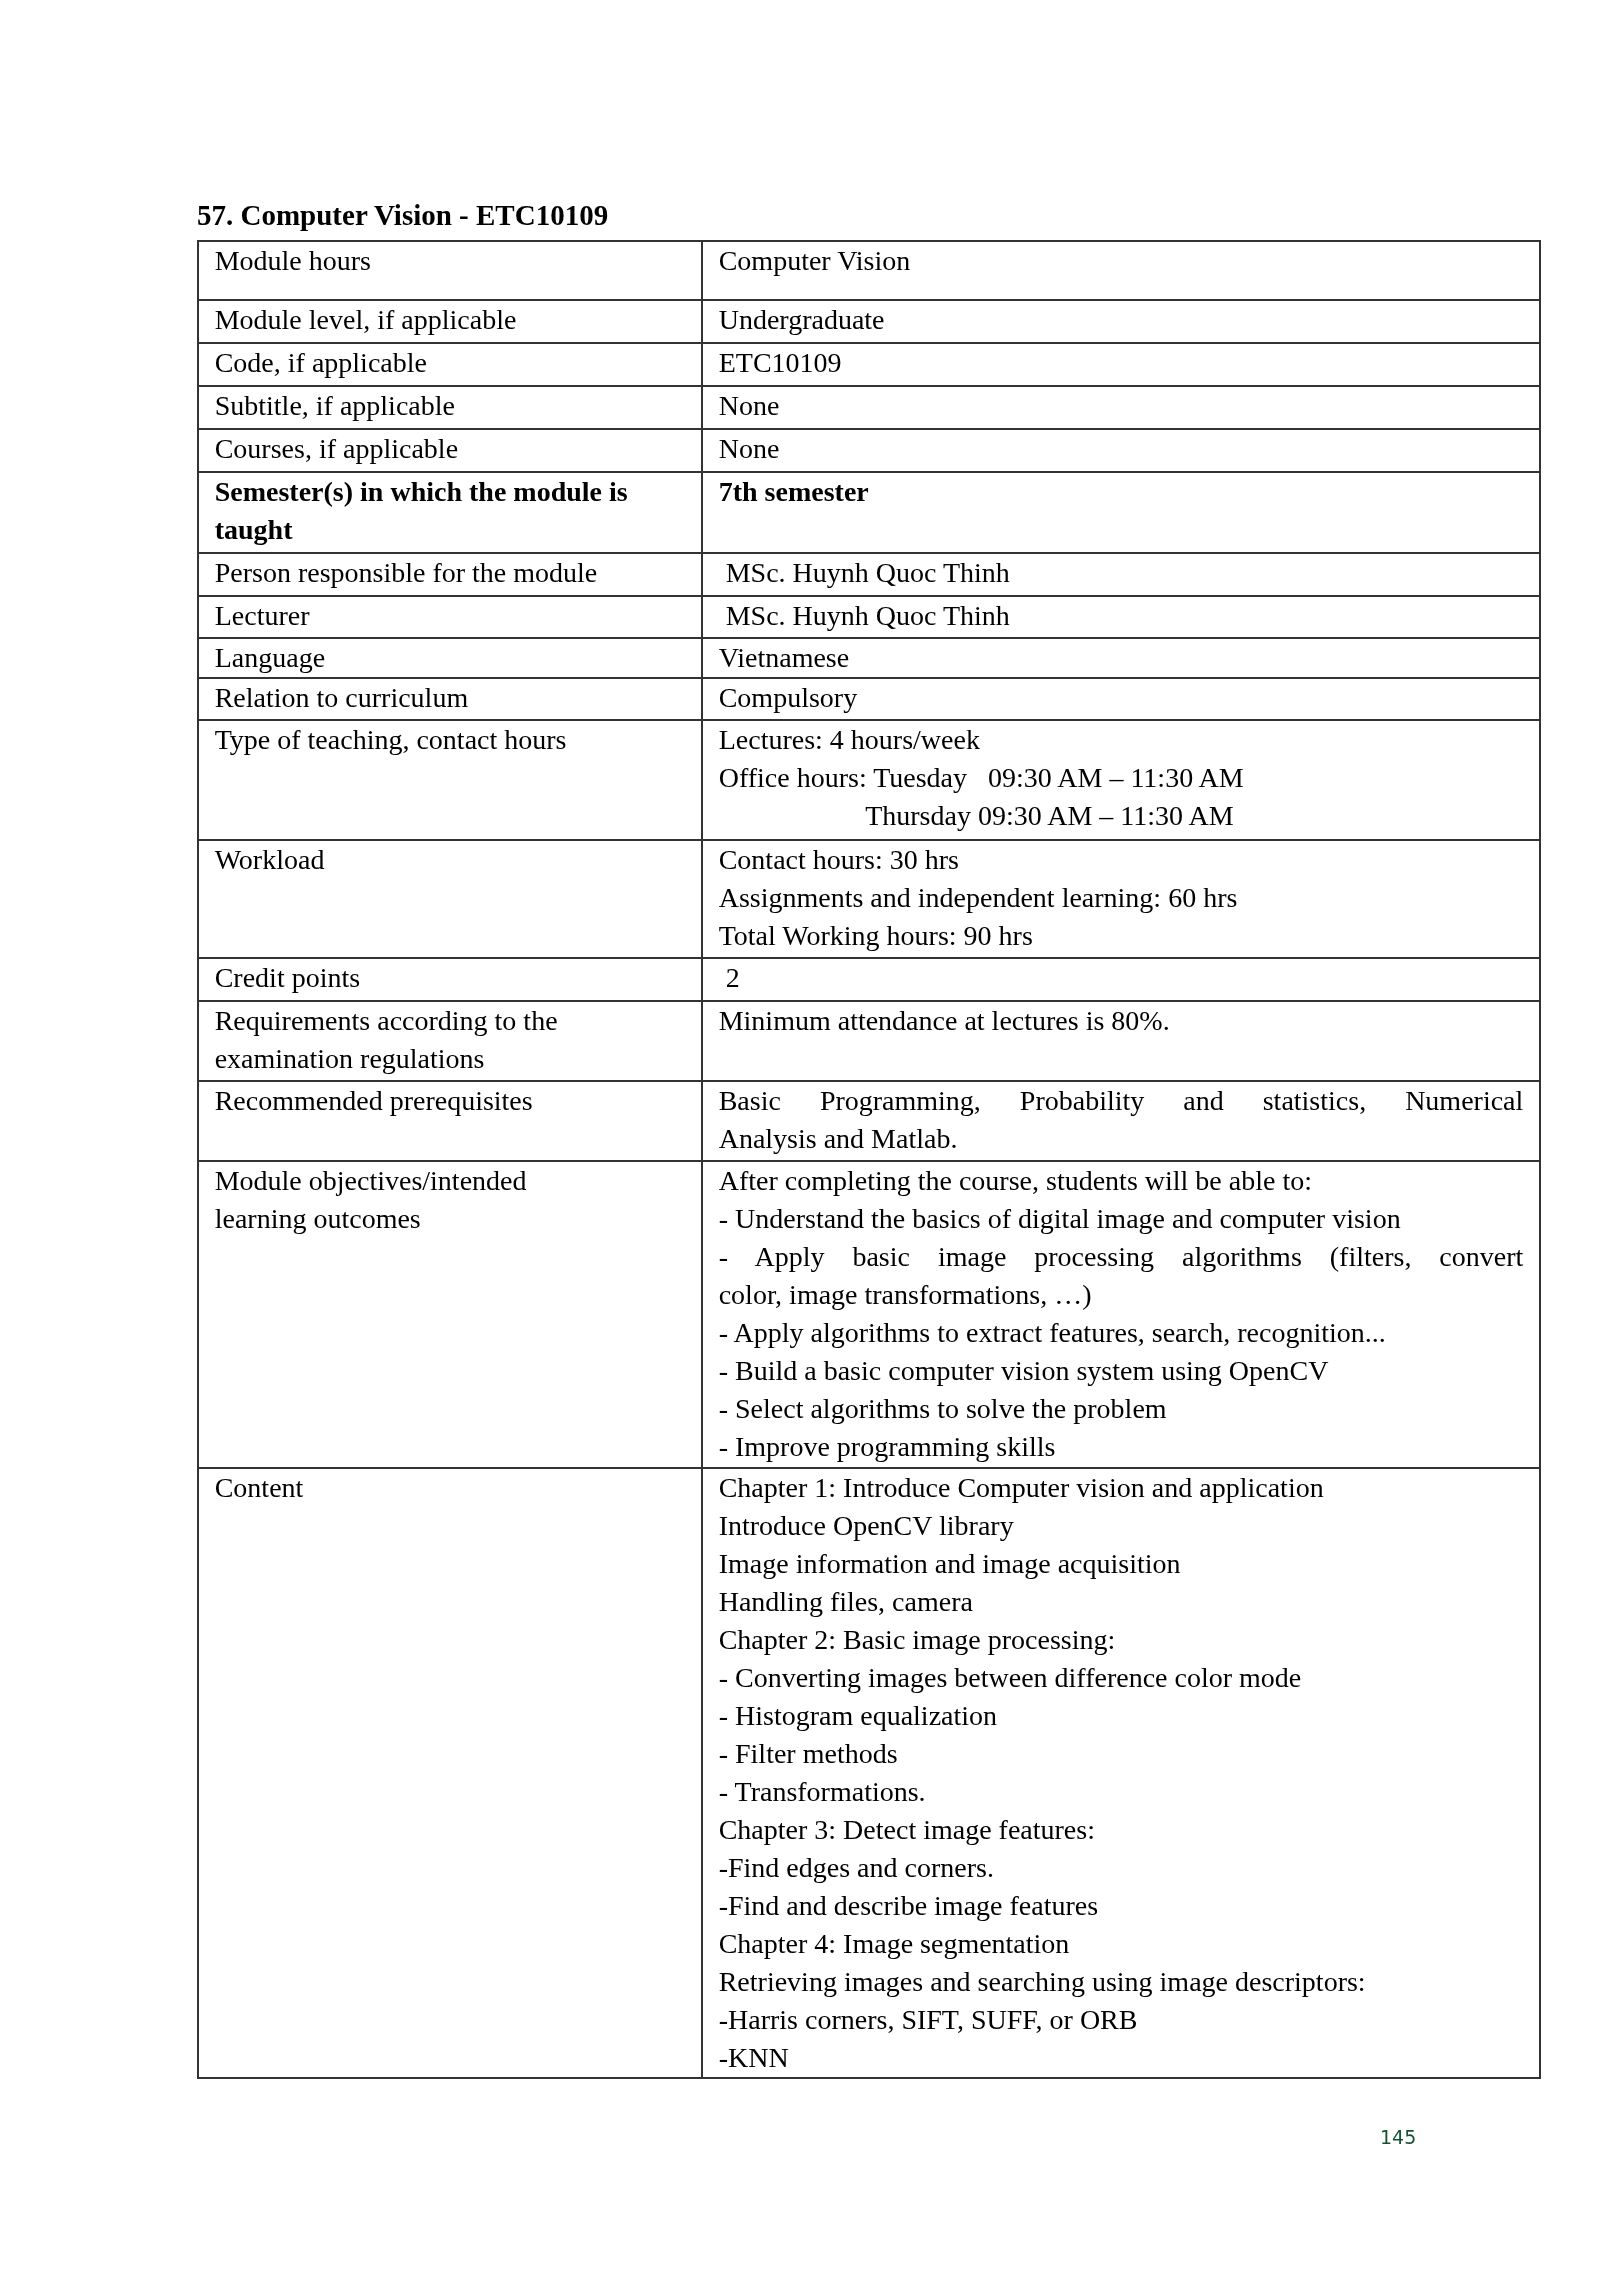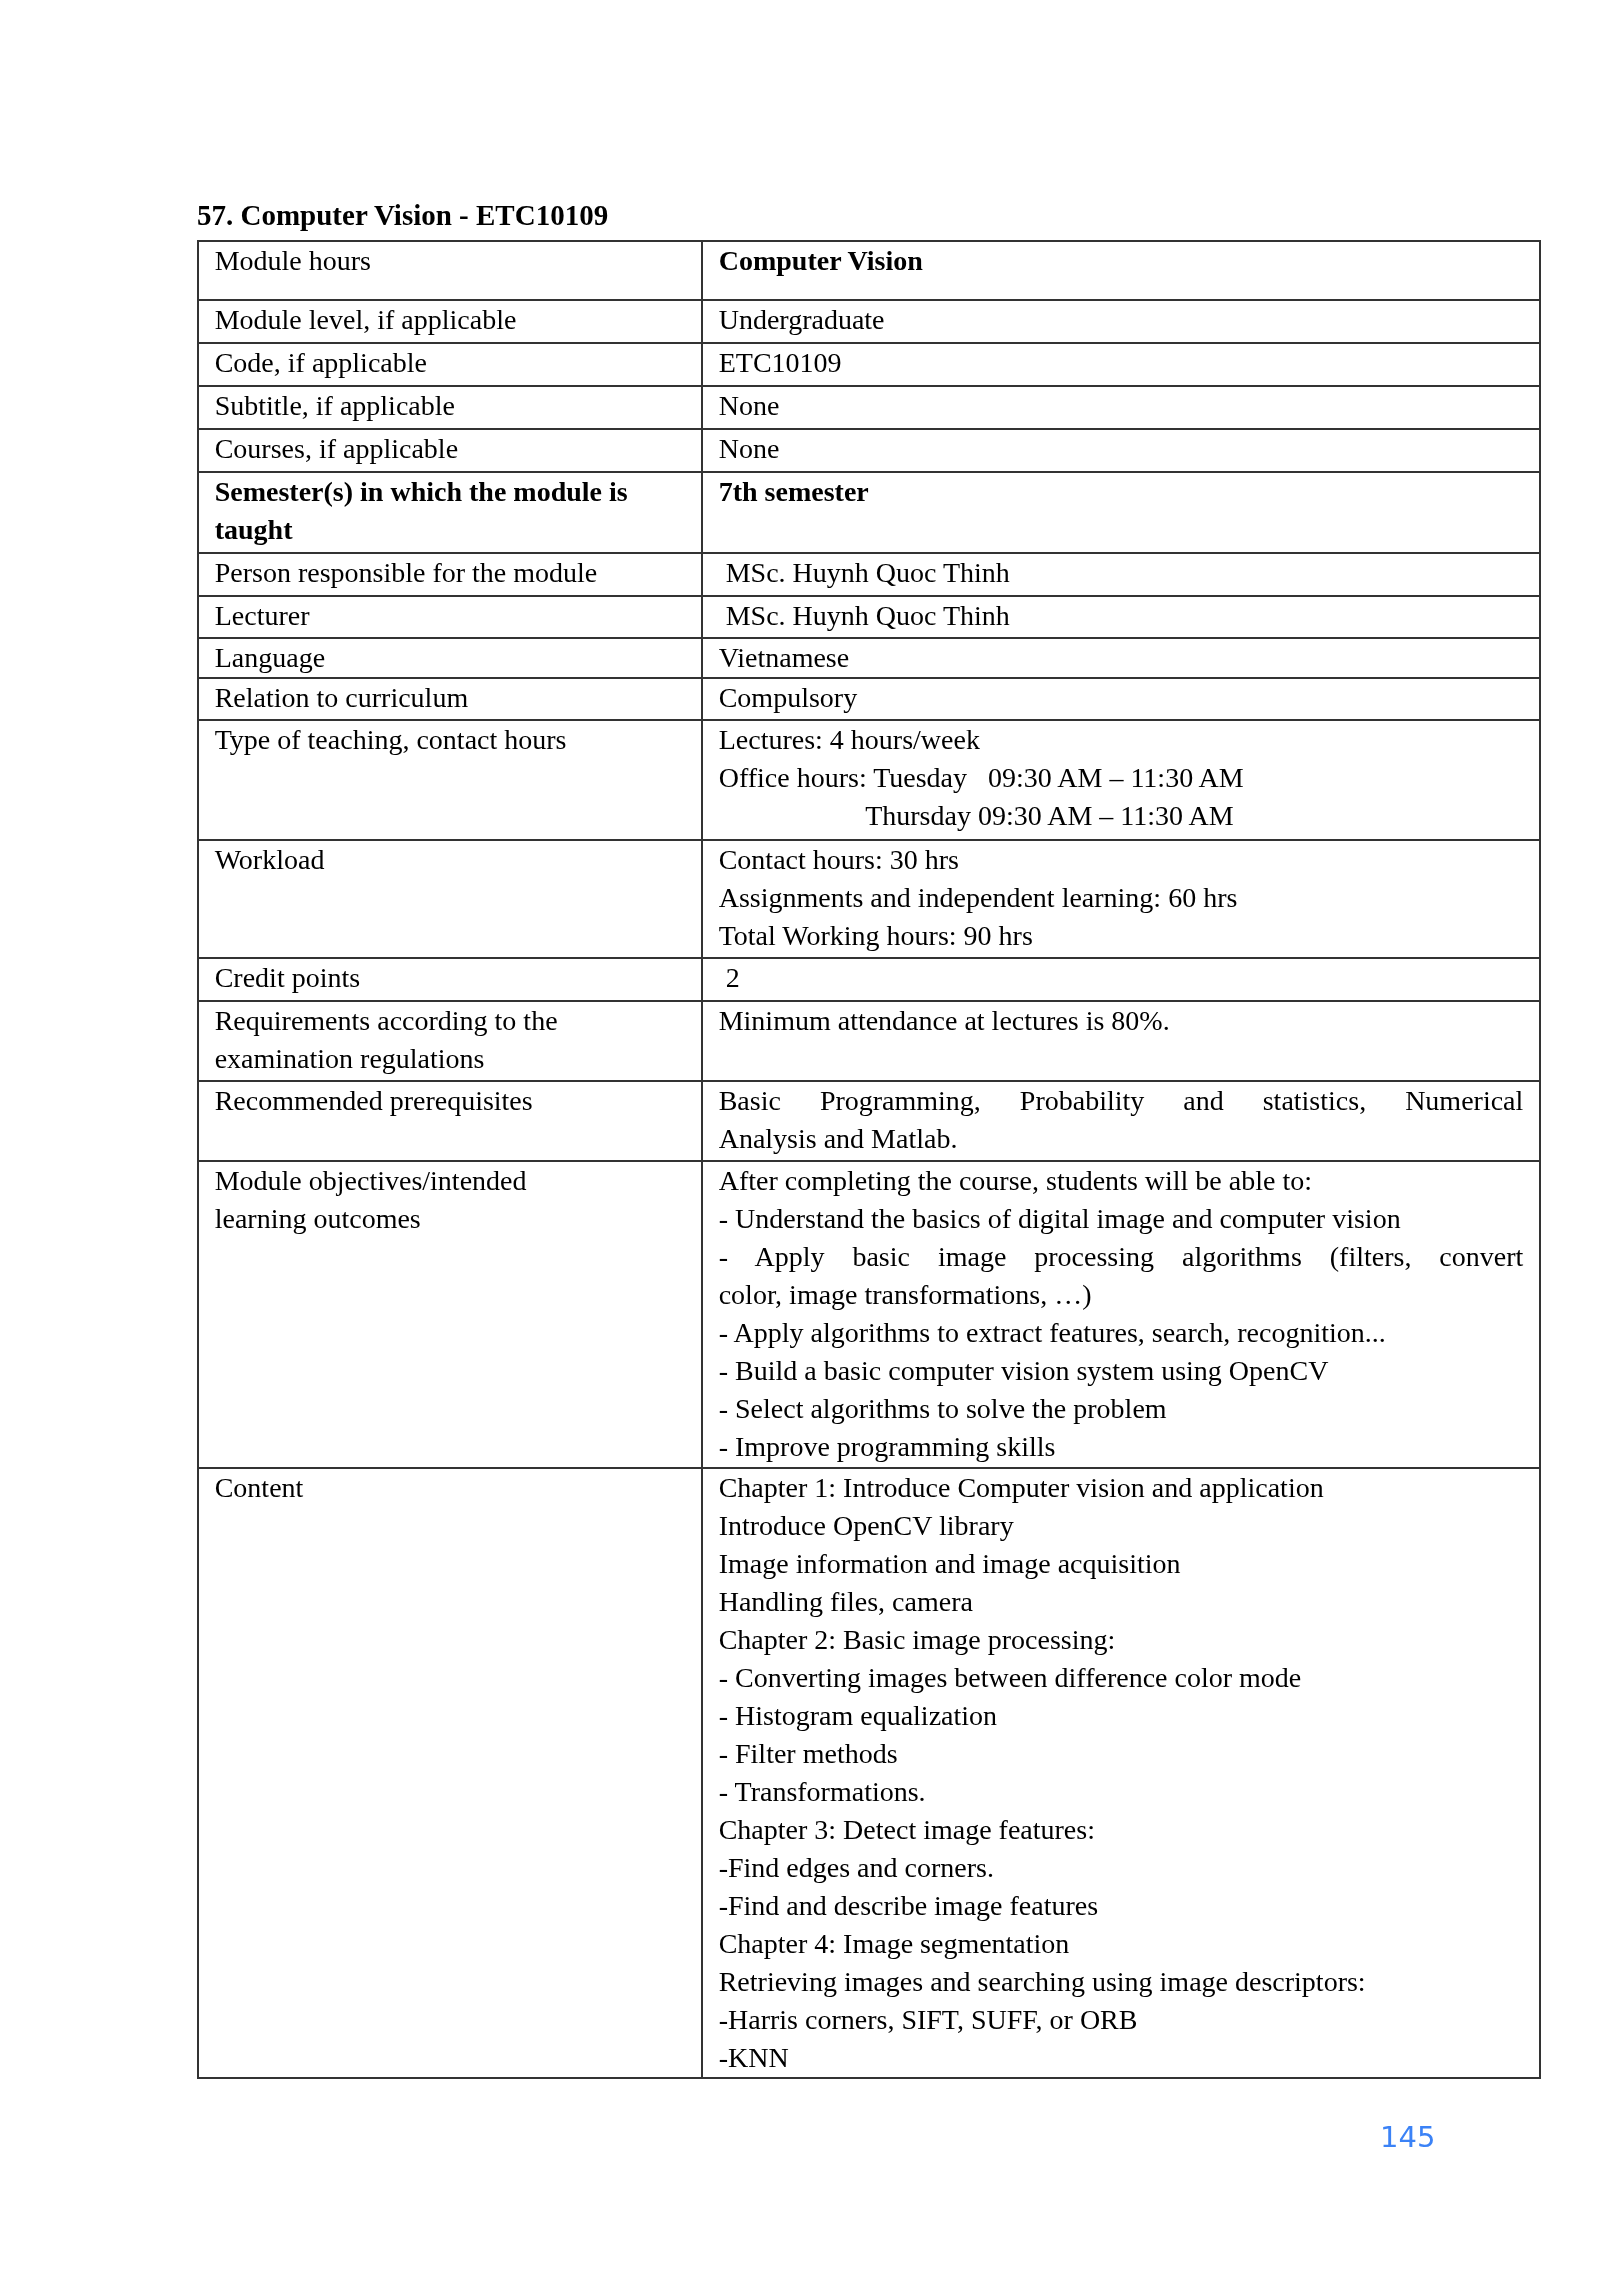--- a/index.html
+++ b/index.html
@@ -49,30 +49,30 @@
   .cell-line {
     display: block;
     white-space: pre;
   }
   .cell-line.justify {
     white-space: normal;
     text-align: justify;
     text-align-last: justify;
   }
   .value-bold {
-    font-weight: bold;
+    font-weight: normal;
   }
   .page-number {
     position: absolute;
     left: 1380px;
     top: 2123px;
     font-family: "DejaVu Sans", "Liberation Sans", sans-serif;
-    font-size: 29px;
+    font-size: 19px;
     line-height: 29px;
-    color: #3b82f6;
+    color: #14532d;
   }
 </style>
 </head>
 <body>
 
 <div class="page-heading">57. Computer Vision - ETC10109</div>
 
 <table class="module-table">
   <tbody id="table-body">
       <tr style="height: 59px;">

